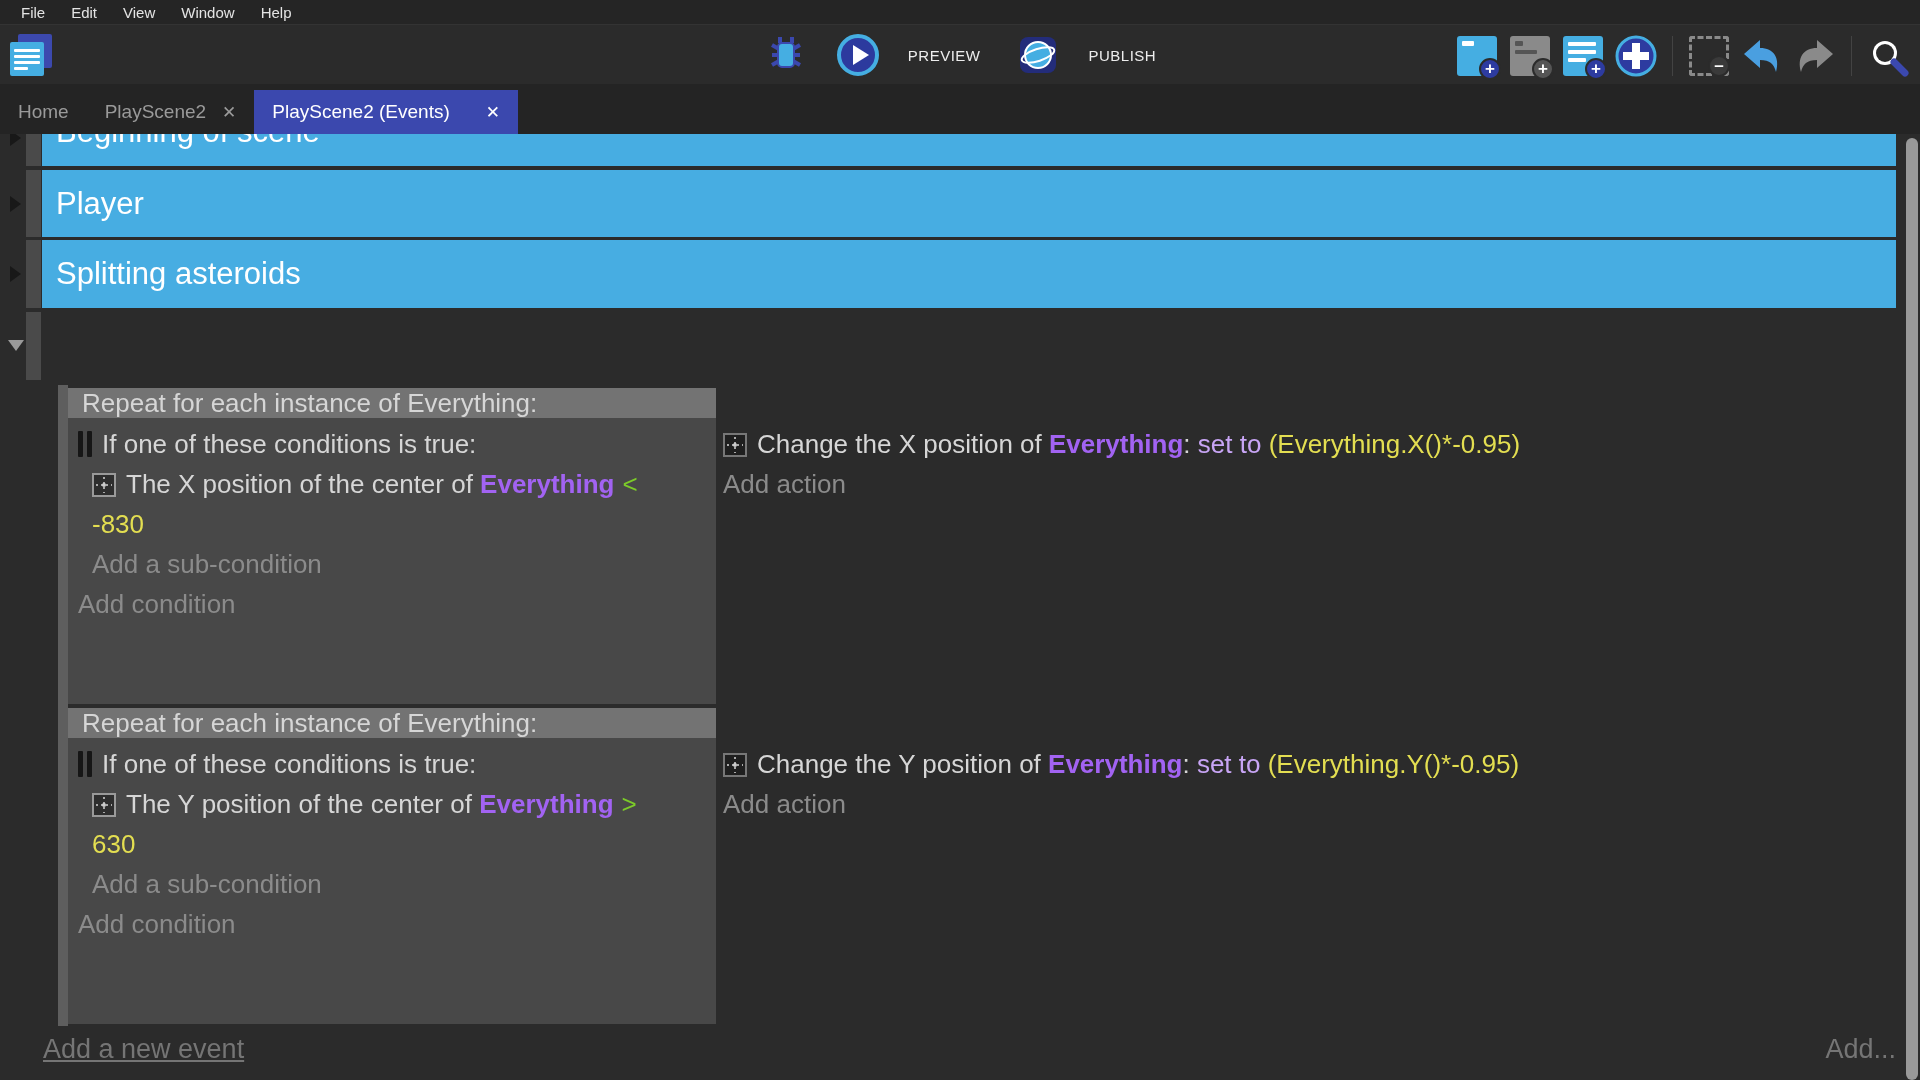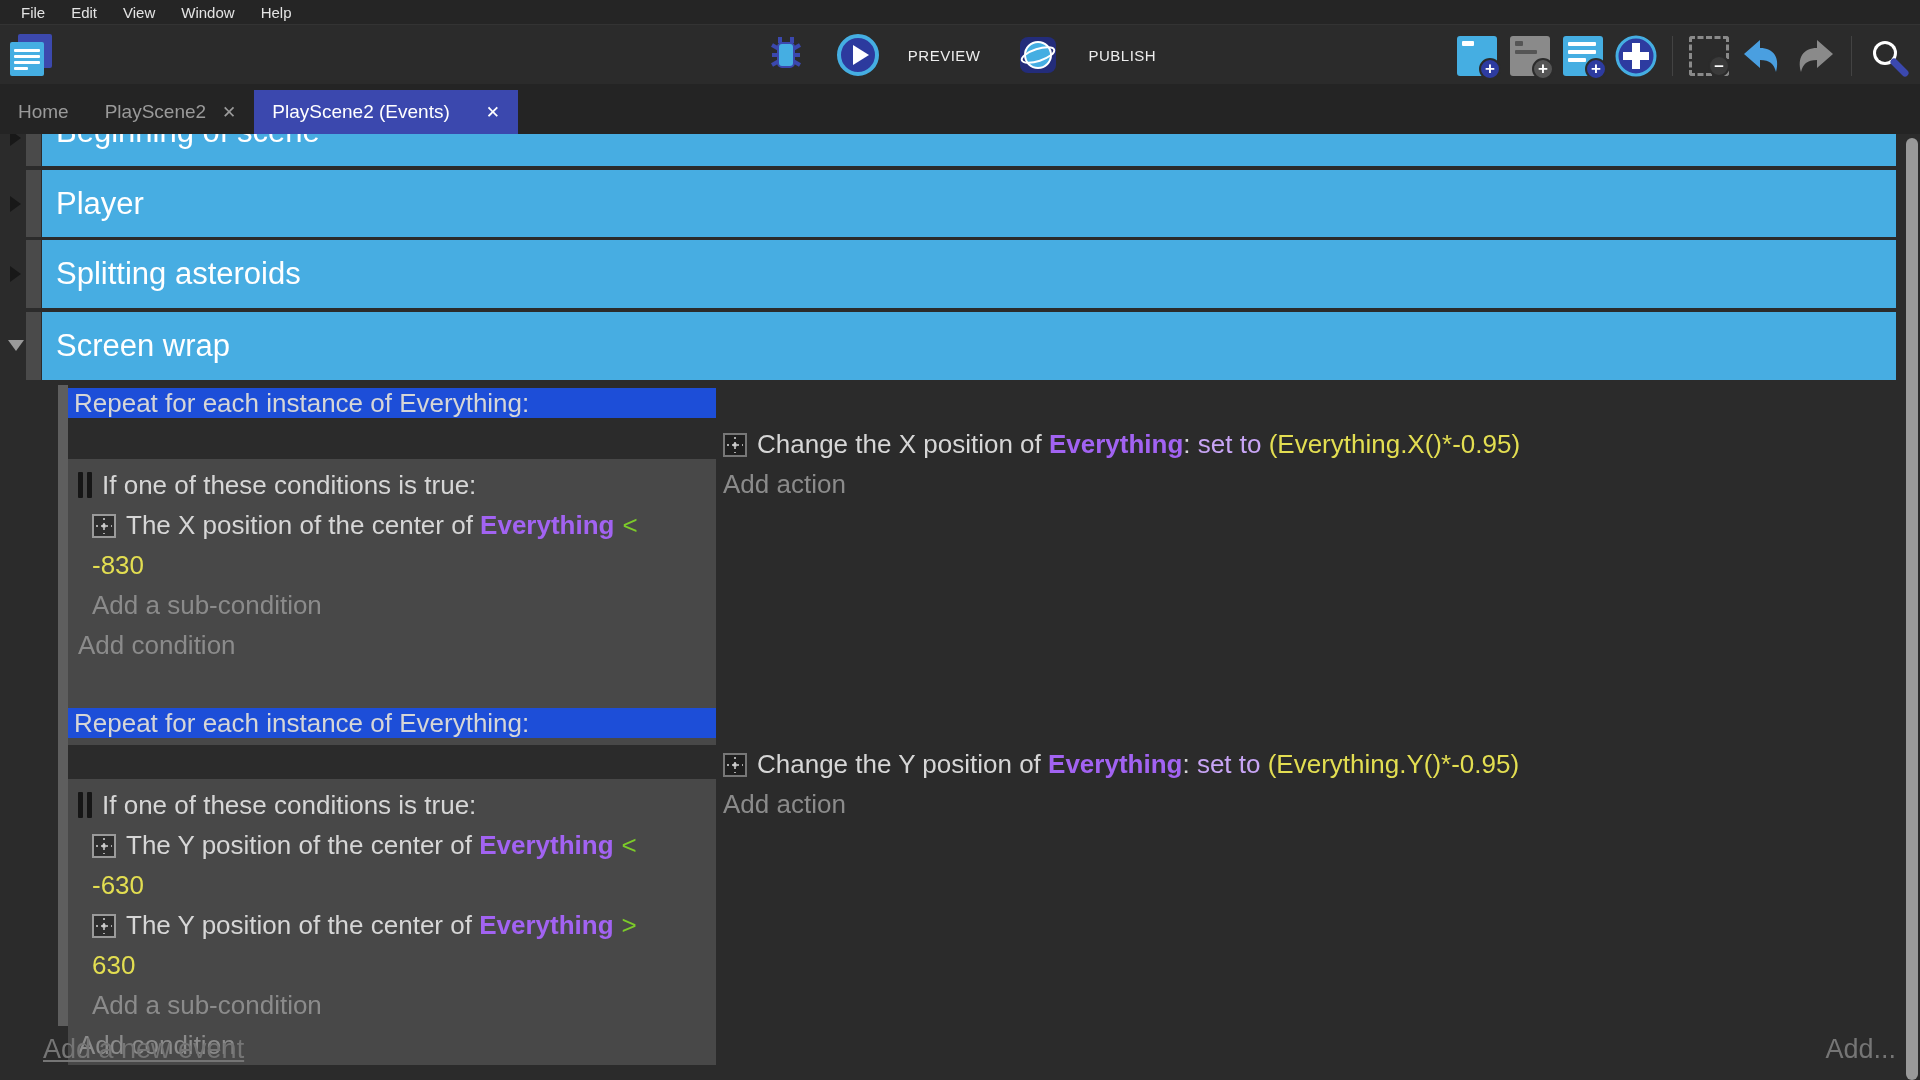--- a/index.html
+++ b/index.html
@@ -63,24 +63,24 @@
   .grp-handle { position:absolute; left:26px; width:15px; background:#4a4a4a; }
   .grp-bar { position:absolute; left:42px; width:1854px; background:#47ade2;
     color:#ffffff; font-size:31px; display:flex; align-items:center; padding-left:14px;
     cursor:pointer; }
   .grp-clip { position:absolute; left:0; top:0; width:1920px; height:32px; overflow:hidden; }
   .grp-clip .grp-bar { top:-36px; height:68px; }
   .grp-clip .grp-handle { top:-36px; height:68px; }
 
   .indent-bar { position:absolute; left:58px; top:251px; width:10px; height:641px; background:#5e5e5e; }
 
-  .evt-repeat { position:absolute; left:68px; width:648px; height:30px; background:#1d4ed8;
-    color:#d6d6d6; font-size:26px; line-height:30px; padding-left:6px; white-space:nowrap; cursor:pointer; }
+  .evt-repeat { position:absolute; left:68px; width:648px; height:30px; background:#737373;
+    color:#d6d6d6; font-size:26px; line-height:30px; padding-left:14px; white-space:nowrap; cursor:pointer; }
   .cond-box { position:absolute; left:68px; width:648px; height:286px; background:#484848;
-    padding:6px 8px 0 10px; font-size:26px; color:#d6d6d6;margin-top:41px; }
+    padding:6px 8px 0 10px; font-size:26px; color:#d6d6d6; }
   .line { line-height:40px; }
   .or-row { display:flex; align-items:center; gap:10px; height:40px; cursor:pointer; }
   .or-glyph { display:inline-flex; gap:4px; height:26px; }
   .or-glyph i { display:block; width:5px; height:26px; background:#161616; border-radius:1px; }
   .cond-row { margin-left:14px; cursor:pointer; }
   .cond-icon { vertical-align:-4px; margin-right:10px; }
   .obj { color:#a263f2; font-weight:bold; }
   .op { color:#7ccb29; margin-left:8px; }
   .val { color:#e3de51;text-align:right; }
   .set-to { color:#c8a5f5; }
@@ -242,23 +242,20 @@
   </div>
 
   <div class="grp-arrow right" style="left:10px; top:132px;"></div>
   <div class="grp-handle" style="top:106px; height:68px;"></div>
   <div class="grp-bar" style="top:106px; height:68px;">
     <span>Splitting asteroids</span>
   </div>
 
   <div class="grp-arrow down" style="left:8px; top:206px;"></div>
   <div class="grp-handle" style="top:178px; height:68px;"></div>
-  <div class="grp-bar" style="top:178px; height:68px;">
-    <span>Screen wrap</span>
-  </div>
 
   <div class="indent-bar"></div>
 
   <div class="evt-repeat" style="top:254px;">Repeat for each instance of Everything:</div>
 
   <div class="cond-box" style="top:284px;">
     <div class="or-row">
       <span class="or-glyph">
           <i></i>
           <i></i>
@@ -299,29 +296,20 @@
           <i></i>
         </span>
       <span>If one of these conditions is true:</span>
     </div>
     <div class="cond-row line">
       <svg class="cond-icon" width="24" height="24" viewBox="0 0 24 24" style="display:inline-block;">
         <rect x="1" y="1" width="22" height="22" fill="#2e2e2e" stroke="#9a9a9a" stroke-width="2"></rect>
         <line x1="12" y1="4" x2="12" y2="20" stroke="#aaaaaa" stroke-width="2" stroke-dasharray="2,3"></line>
         <line x1="4" y1="12" x2="20" y2="12" stroke="#aaaaaa" stroke-width="2" stroke-dasharray="2,3"></line>
         <circle cx="12" cy="12" r="2" fill="#cccccc"></circle>
-      </svg><span>The Y position of the center of </span><span class="obj">Everything</span><span class="op">&lt;</span><br>
-      <span class="val">-630</span>
-    </div>
-    <div class="cond-row line">
-      <svg class="cond-icon" width="24" height="24" viewBox="0 0 24 24" style="display:inline-block;">
-        <rect x="1" y="1" width="22" height="22" fill="#2e2e2e" stroke="#9a9a9a" stroke-width="2"></rect>
-        <line x1="12" y1="4" x2="12" y2="20" stroke="#aaaaaa" stroke-width="2" stroke-dasharray="2,3"></line>
-        <line x1="4" y1="12" x2="20" y2="12" stroke="#aaaaaa" stroke-width="2" stroke-dasharray="2,3"></line>
-        <circle cx="12" cy="12" r="2" fill="#cccccc"></circle>
       </svg><span>The Y position of the center of </span><span class="obj">Everything</span><span class="op">&gt;</span><br>
       <span class="val">630</span>
     </div>
     <div class="add-link add-sub line">Add a sub-condition</div>
     <div class="add-link line">Add condition</div>
   </div>
 
   <div class="action-col" style="top:610px;">
     <div class="action-row">
       <svg class="cond-icon" width="24" height="24" viewBox="0 0 24 24" style="display:inline-block;">

